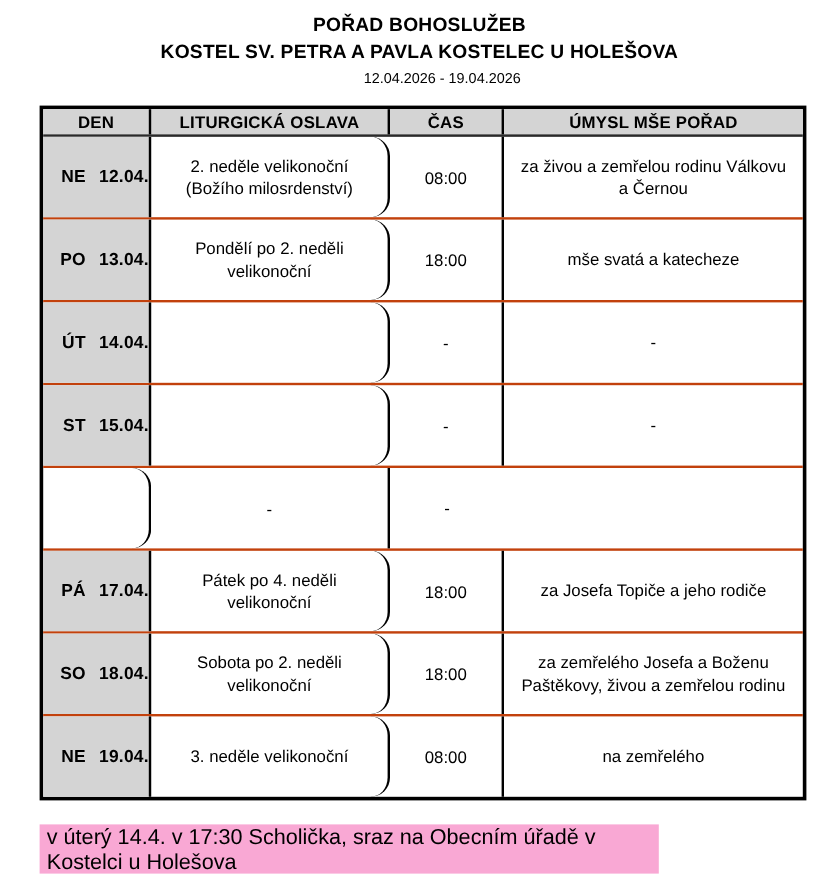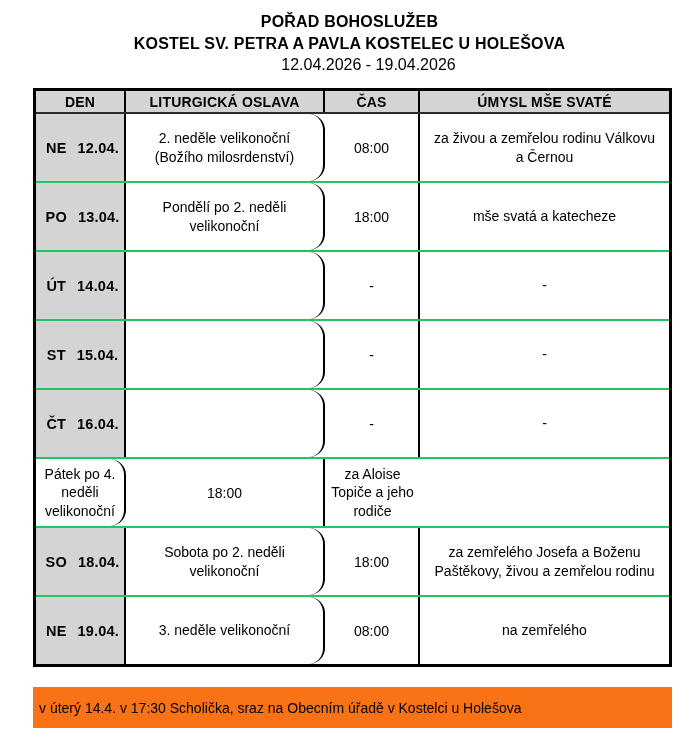--- a/index.html
+++ b/index.html
@@ -21,21 +21,21 @@
     padding-top: 11px;
     text-align: center;
   }
   .doc-title, .doc-subtitle {
     font-size: 16px;
     font-weight: bold;
     line-height: 22px;
     letter-spacing: 0.2px;
   }
   .doc-daterange {
-    font-size: 16px;
+    font-size: 12px;
     line-height: 20px;
     padding-left: 38px;
   }
   
   .schedule-table {
     margin: 13px 0 0 33px;
     width: 639px;
     border: 3px solid #000000;
     box-sizing: border-box;
     background: #ffffff;
@@ -43,81 +43,81 @@
   .t-head, .t-row {
     display: grid;
     grid-template-columns: 90px 199px 95px 1fr;
   }
   .t-head {
     height: 21px;
     background: #d4d4d4;
     border-bottom: 2px solid #2a2a2a;
   }
   .t-row { height: 67px; }
-  .t-row + .t-row { border-top: 2px solid #22c55e; }
+  .t-row + .t-row { border-top: 2px solid #c2410c; }
   .cell {
     display: flex;
     align-items: center;
     justify-content: center;
     text-align: center;
     font-size: 14px;
     box-sizing: border-box;
     overflow: hidden;
   }
   .cell.v-border { border-right: 2px solid #000000; }
   .head-cell {
     font-weight: bold;
     font-size: 14px;
     letter-spacing: 0.2px;
   }
   .cell-den {
-    justify-content: center;
+    justify-content: flex-end;
     padding-left: 5px;
     background: #d4d4d4;
     font-weight: bold;
     font-size: 14.5px;
     gap: 11px;
     letter-spacing: 0.2px;
   }
   .cell-celebration, .cell-intention {
     white-space: pre-line;
     line-height: 1.32;
     padding: 0 1px;
     border-radius: 16px;
   }
   
   .announcement-bar {
     margin: 20px 0 0 33px;
-    width: 639px;
+    width: 516px;
     height: 41px;
-    background: #f97316;
+    background: #f9a8d4;
     display: flex;
     align-items: center;
     padding-left: 6px;
     box-sizing: border-box;
-    font-size: 14px;
+    font-size: 18px;
   }
 </style>
 </head>
 <body>
 
 <div class="page">
 
   <div class="doc-header">
     <div class="doc-title">POŘAD BOHOSLUŽEB</div>
     <div class="doc-subtitle">KOSTEL SV. PETRA A PAVLA KOSTELEC U HOLEŠOVA</div>
     <div class="doc-daterange">12.04.2026 - 19.04.2026</div>
   </div>
 
   <div class="schedule-table">
     <div class="t-head">
       <div class="cell head-cell v-border">DEN</div>
       <div class="cell head-cell v-border">LITURGICKÁ OSLAVA</div>
       <div class="cell head-cell v-border">ČAS</div>
-      <div class="cell head-cell">ÚMYSL MŠE SVATÉ</div>
+      <div class="cell head-cell">ÚMYSL MŠE POŘAD</div>
     </div>
 
     <div class="t-row">
       <div class="cell cell-den v-border">
         <span>NE</span>
         <span>12.04.</span>
       </div>
       <div class="cell cell-celebration v-border">2. neděle velikonoční
 (Božího milosrdenství)</div>
       <div class="cell v-border">08:00</div>
@@ -150,34 +150,34 @@
       <div class="cell cell-den v-border">
         <span>ST</span>
         <span>15.04.</span>
       </div>
       <div class="cell cell-celebration v-border"></div>
       <div class="cell v-border">-</div>
       <div class="cell cell-intention">-</div>
     </div>
 
     <div class="t-row">
-      <div class="cell cell-den v-border">
-        <span>ČT</span>
-        <span>16.04.</span>
-      </div>
       <div class="cell cell-celebration v-border"></div>
       <div class="cell v-border">-</div>
       <div class="cell cell-intention">-</div>
     </div>
 
     <div class="t-row">
+      <div class="cell cell-den v-border">
+        <span>PÁ</span>
+        <span>17.04.</span>
+      </div>
       <div class="cell cell-celebration v-border">Pátek po 4. neděli
 velikonoční</div>
       <div class="cell v-border">18:00</div>
-      <div class="cell cell-intention">za Aloise Topiče a jeho rodiče</div>
+      <div class="cell cell-intention">za Josefa Topiče a jeho rodiče</div>
     </div>
 
     <div class="t-row">
       <div class="cell cell-den v-border">
         <span>SO</span>
         <span>18.04.</span>
       </div>
       <div class="cell cell-celebration v-border">Sobota po 2. neděli
 velikonoční</div>
       <div class="cell v-border">18:00</div>

